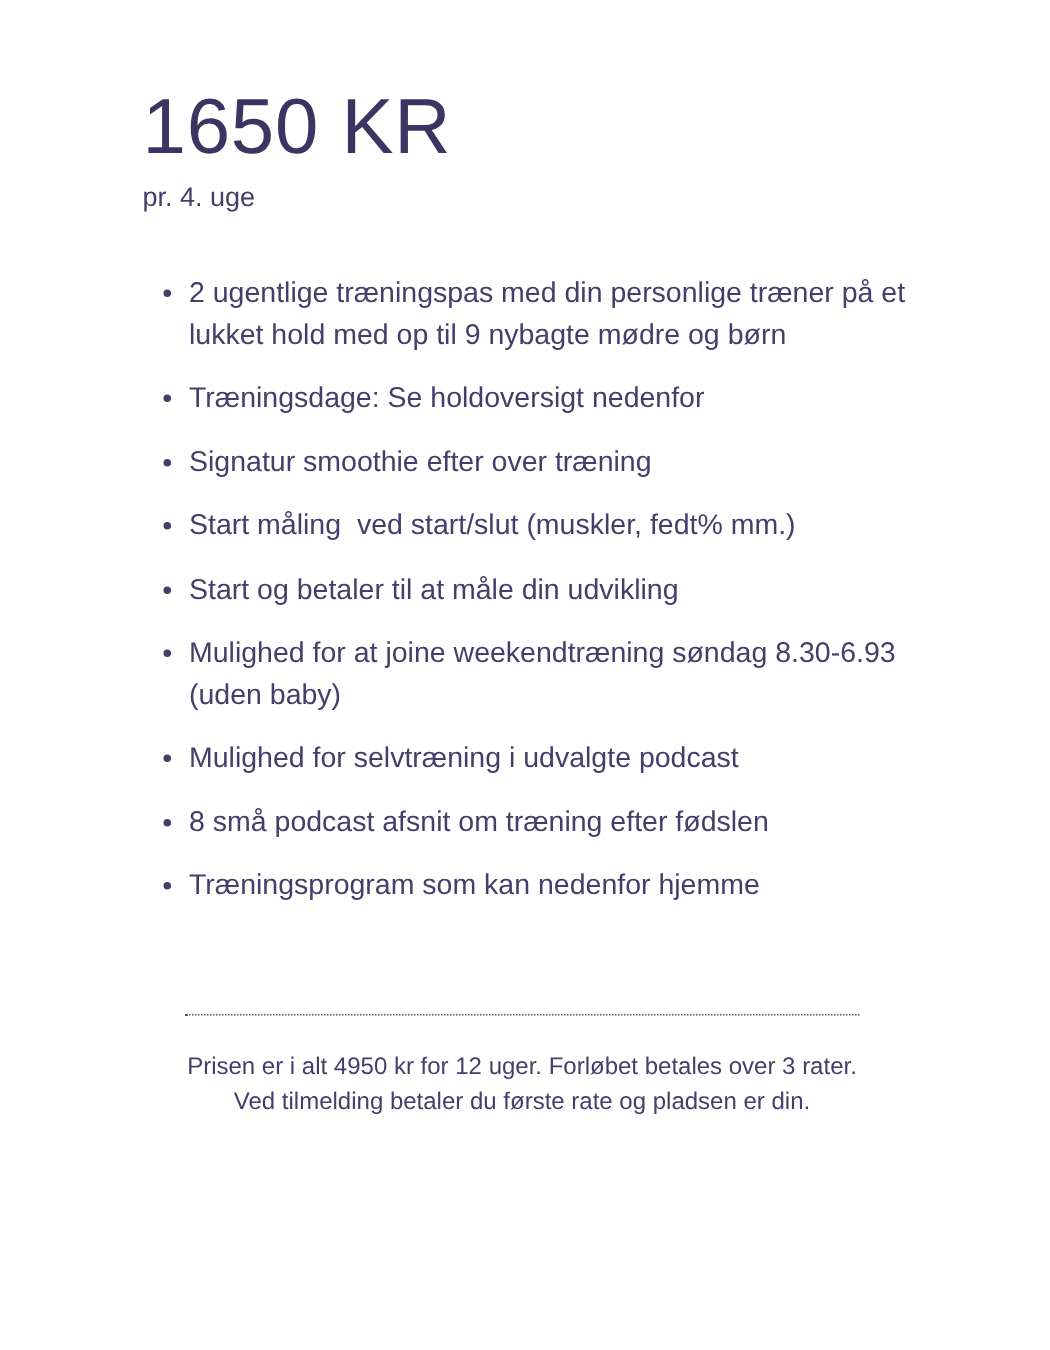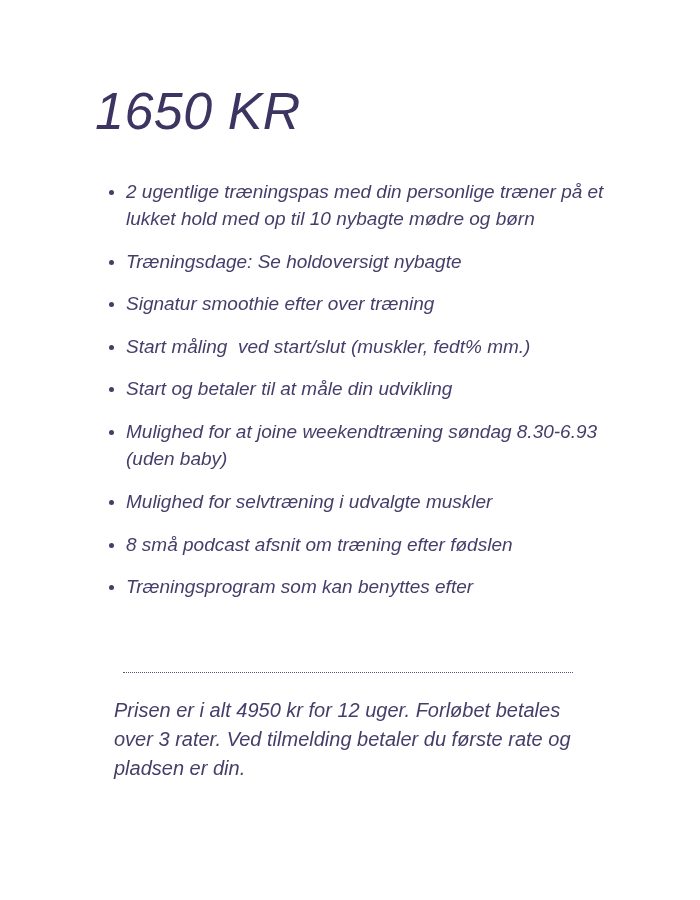--- a/index.html
+++ b/index.html
@@ -9,22 +9,21 @@
     width: 700px;
     height: 900px;
     background: #ffffff;
     font-family: "Liberation Sans", "DejaVu Sans", sans-serif;
     color: #453d6a;
     overflow: hidden;
   }
   .page {
     width: 700px;
     height: 804px;
-    padding: 84px 0 0 95px;
-    font-style: italic;
+    padding: 58px 0 0 95px;
   }
   .price-heading {
     margin: 0;
     font-size: 52px;
     font-weight: 400;
     line-height: 1.05;
     color: #3d3462;
     letter-spacing: 0.5px;
   }
   .price-period {
@@ -52,43 +51,44 @@
   }
   .divider {
     border: none;
     border-top: 1px dotted #5a5374;
     width: 450px;
     margin: 71px 0 0 28px; 
   }
   .payment-note {
     width: 468px;
     margin: 23px 0 0 19px; 
-    text-align: left;
-    font-size: 20px;
+    text-align: center;
+    font-size: 16px;
     line-height: 1.45;
     color: #453d6a;
   }
 </style>
 </head>
 <body>
 
 <div class="page">
 
   <h1 class="price-heading">1650 KR</h1>
 
+  <div class="price-period">pr. 4. uge</div>
 
   <ul class="features">
-    <li>2 ugentlige træningspas med din personlige træner på et lukket hold med op til 10 nybagte mødre og børn</li>
-    <li>Træningsdage: Se holdoversigt nybagte</li>
+    <li>2 ugentlige træningspas med din personlige træner på et lukket hold med op til 9 nybagte mødre og børn</li>
+    <li>Træningsdage: Se holdoversigt nedenfor</li>
     <li>Signatur smoothie efter over træning</li>
     <li>Start måling  ved start/slut (muskler, fedt% mm.)</li>
     <li>Start og betaler til at måle din udvikling</li>
     <li>Mulighed for at joine weekendtræning søndag 8.30-6.93 (uden baby)</li>
-    <li>Mulighed for selvtræning i udvalgte muskler</li>
+    <li>Mulighed for selvtræning i udvalgte podcast</li>
     <li>8 små podcast afsnit om træning efter fødslen</li>
-    <li>Træningsprogram som kan benyttes efter</li>
+    <li>Træningsprogram som kan nedenfor hjemme</li>
   </ul>
 
   <hr class="divider">
 
   <p class="payment-note">Prisen er i alt 4950 kr for 12 uger. Forløbet betales over 3 rater. Ved tilmelding betaler du første rate og pladsen er din.</p>
 
 </div>
 
 </body></html>

